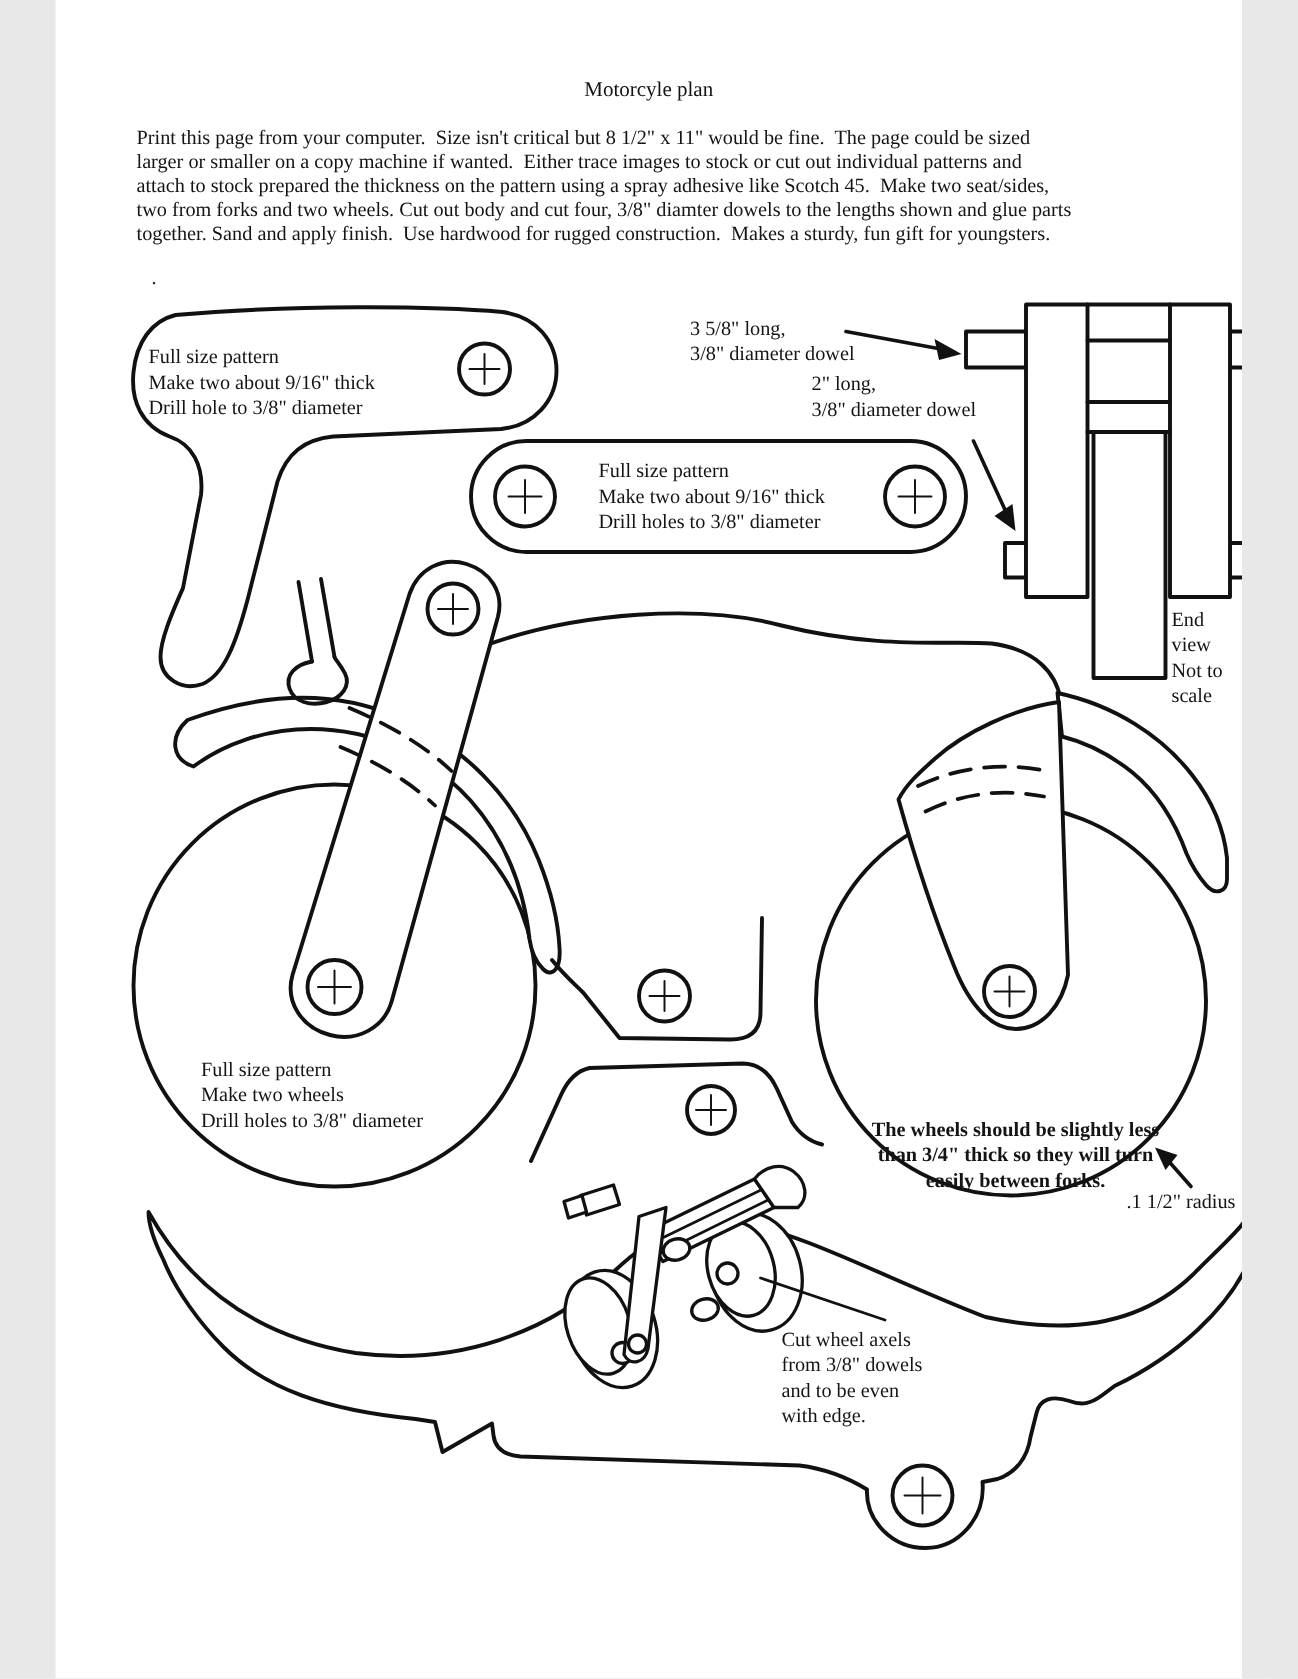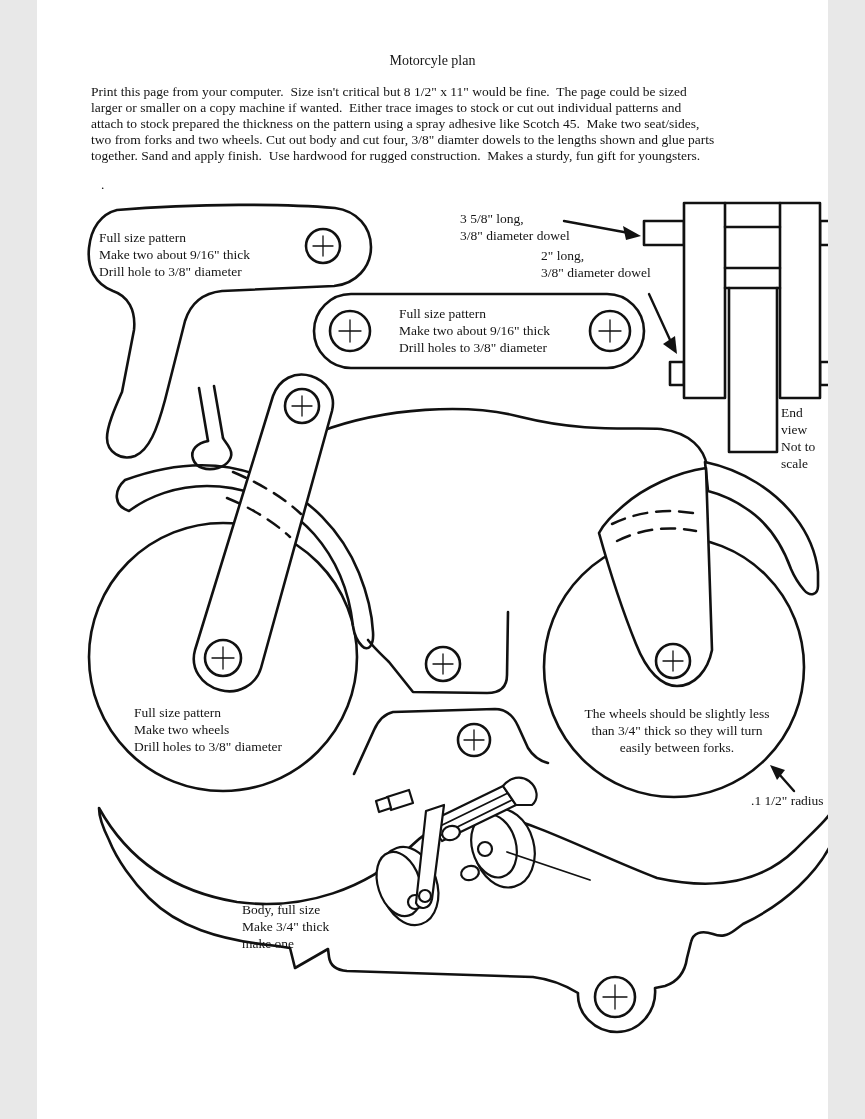--- a/index.html
+++ b/index.html
@@ -158,24 +158,25 @@
 Make two about 9/16" thick
 Drill holes to 3/8" diameter</div>
 
   <div class="txt" style="left:744px;top:404px;line-height:17px;">End view
 Not to scale</div>
 
   <div class="txt" style="left:97px;top:704px;line-height:17px;">Full size pattern
 Make two wheels
 Drill holes to 3/8" diameter</div>
 
-  <div class="txt center" style="left:505px;top:705px;width:270px;line-height:17px;">The wheels should be slightly less
+  <div class="txt center" style="left:505px;top:744px;width:270px;line-height:17px;font-weight:bold;">The wheels should be slightly less
 than 3/4" thick so they will turn
 easily between forks.</div>
 
   <div class="txt" style="left:714px;top:792px;">.1 1/2" radius</div>
 
-  <div class="txt" style="left:205px;top:901px;line-height:17px;">Body, full size
-Make 3/4" thick
-make one</div>
 
+  <div class="txt" style="left:484px;top:884px;line-height:17px;">Cut wheel axels
+from 3/8" dowels
+and to be even
+with edge.</div>
 
 </div>
 
 </body></html>

